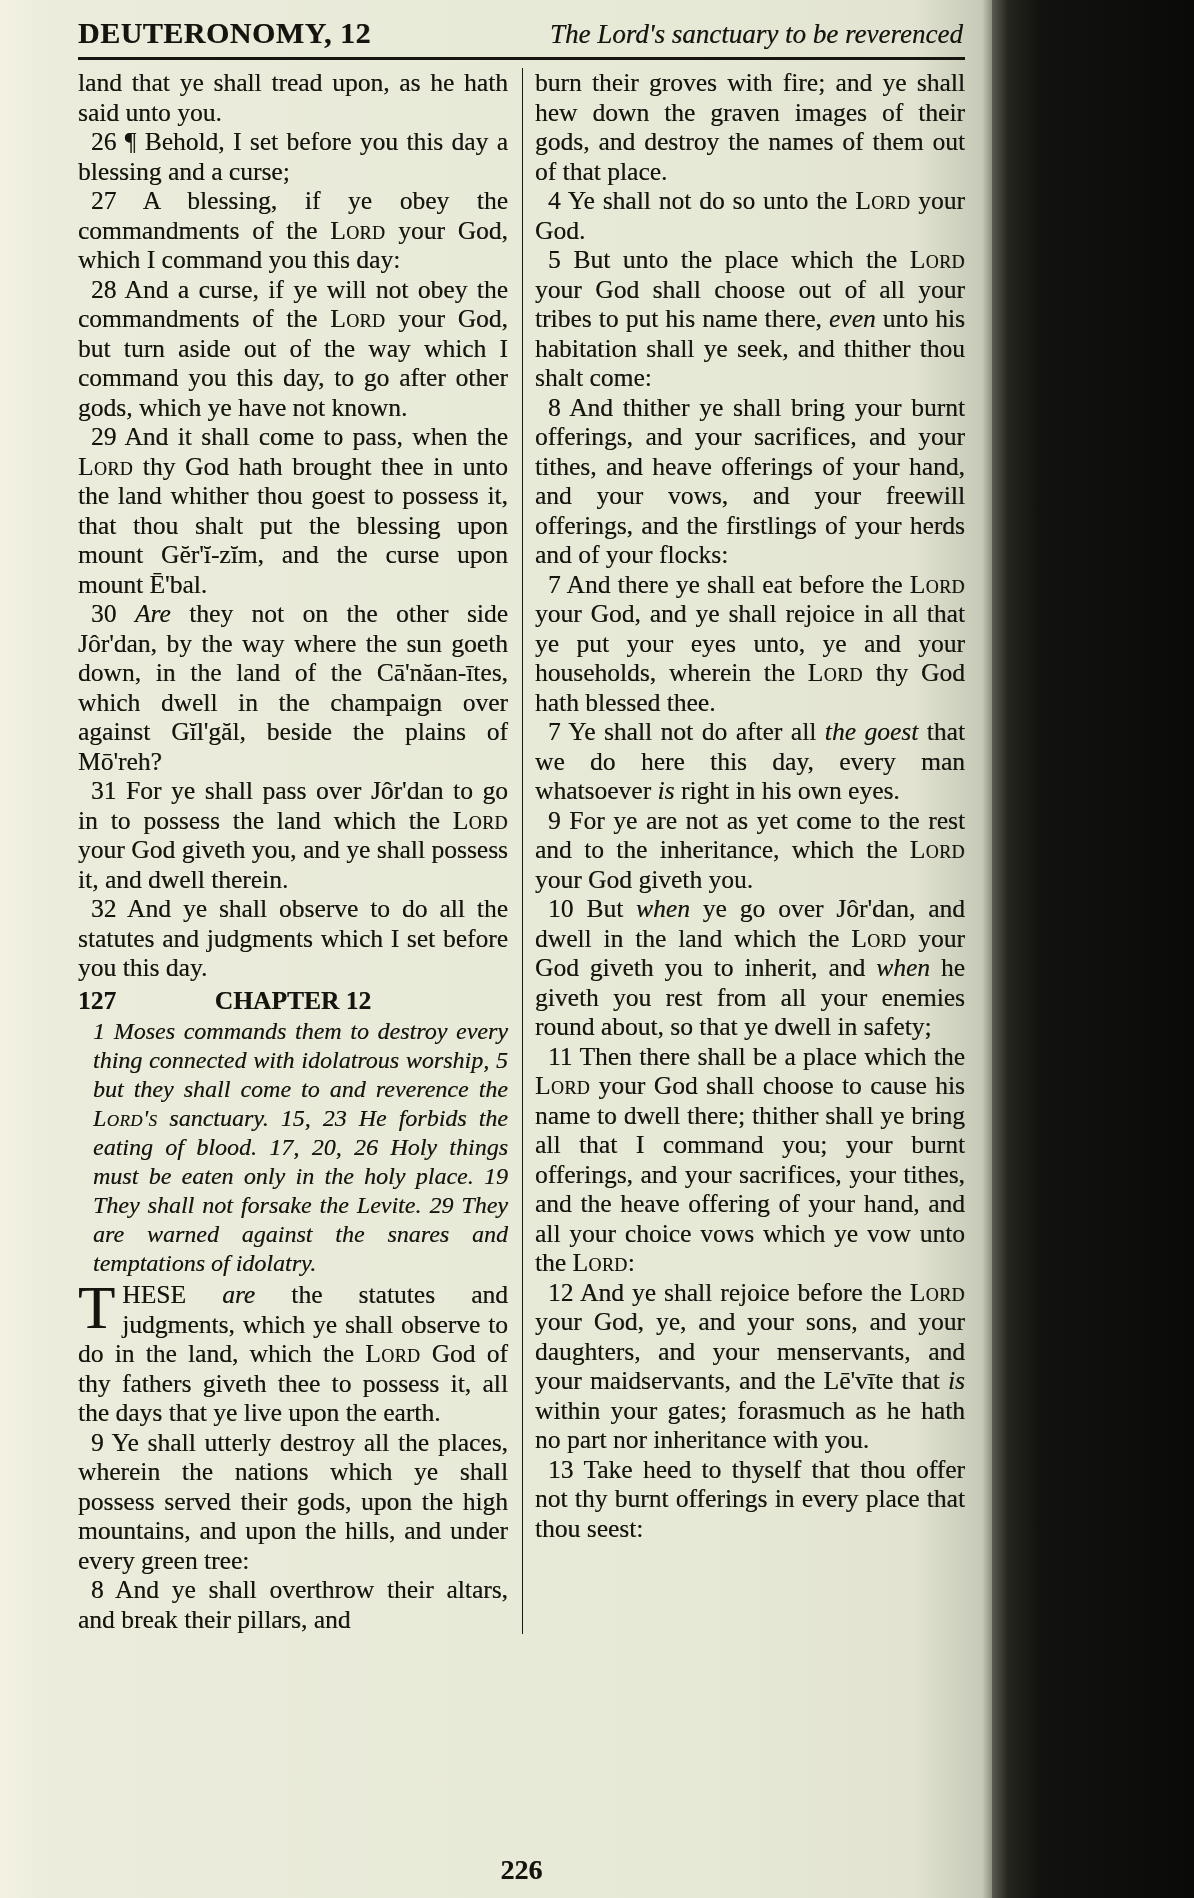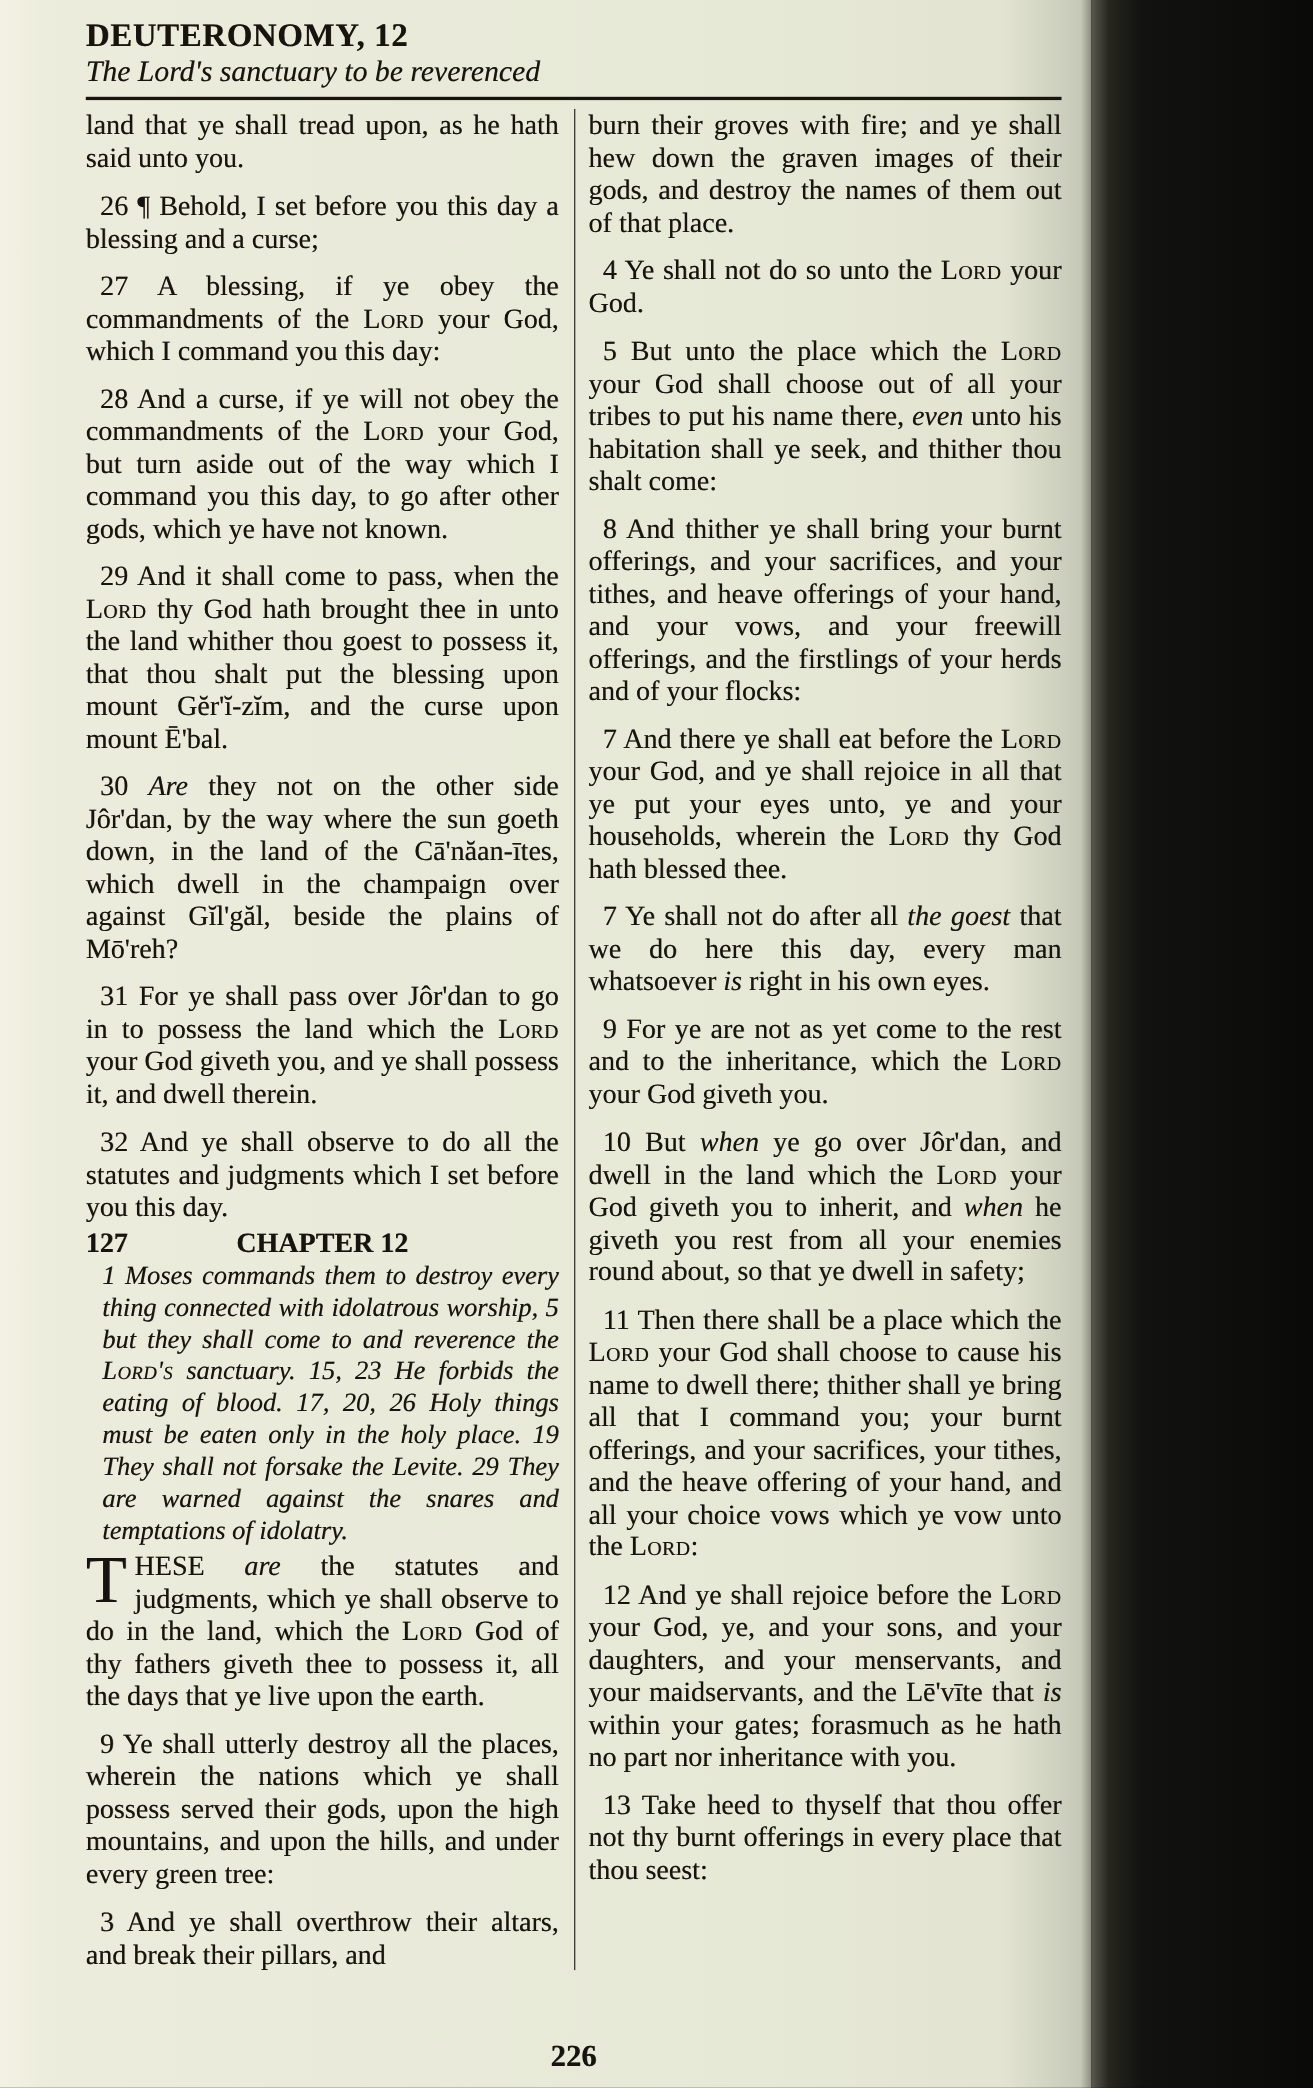--- a/index.html
+++ b/index.html
@@ -15,29 +15,29 @@
     overflow: hidden;
     background: linear-gradient(90deg, #f3f1e3 0%, #ebecdb 5%, #e7e9d7 70%, #e2e4d1 92%, #c6c9b7 99%, #8e907f 100%);
   }
   .book-edge {
     position: absolute; left: 992px; top: 0; width: 202px; height: 1898px;
     background: linear-gradient(90deg, #5a5a50 0, #26261f 16px, #121210 46px, #0a0a08 100%);
   }
   .content { position: relative; padding: 16px 0 0 78px; width: 965px; text-shadow: 0.3px 0 0 rgba(24,18,10,0.55); }
   .page-header {
     display: flex; justify-content: space-between; align-items: baseline;
-    width: 887px; padding-bottom: 7px; border-bottom: 3px solid #18140f; flex-direction: column;
+    width: 887px; padding-bottom: 7px; border-bottom: 3px solid #18140f;
   }
   .book-title { font-weight: bold; font-size: 30px; letter-spacing: 0.5px; }
   .running-head { font-style: italic; font-size: 27px; padding-right: 2px; }
   .columns { display: flex; width: 887px; margin-top: 8px; }
   .column { width: 430px; font-size: 25.5px; line-height: 29.5px; text-align: justify; }
   .col-divider { width: 1px; background: #1b1712; margin: 0 12px 0 14px; }
   .para { margin: 0; }
-  .verse { text-indent: 13px; margin-top: 14px; }
+  .verse { text-indent: 13px; }
   .continuation { text-indent: 0; }
   .chapter-heading { position: relative; text-align: center; font-weight: bold; text-indent: 0; margin: 3px 0 2px; }
   .seg-chapnum { position: absolute; left: 0; top: 0; }
   .summary { font-style: italic; font-size: 24px; line-height: 29px; padding-left: 15px; text-indent: 0; margin: 2px 0; }
   .dropcap-para { text-indent: 0; }
   .seg-dropcap { float: left; font-size: 61px; line-height: 50px; padding: 3px 7px 0 0; }
   .seg-italic { font-style: italic; }
   .seg-smallcaps { font-variant-caps: small-caps; letter-spacing: 0.4px; }
   .page-footer {
     position: absolute; left: 78px; bottom: 12px; width: 887px;
@@ -63,21 +63,21 @@
           <p class="para verse"><span class="seg-normal">27 A blessing, if ye obey the commandments of the </span><span class="seg-smallcaps">Lord</span><span class="seg-normal"> your God, which I command you this day:</span></p>
           <p class="para verse"><span class="seg-normal">28 And a curse, if ye will not obey the commandments of the </span><span class="seg-smallcaps">Lord</span><span class="seg-normal"> your God, but turn aside out of the way which I command you this day, to go after other gods, which ye have not known.</span></p>
           <p class="para verse"><span class="seg-normal">29 And it shall come to pass, when the </span><span class="seg-smallcaps">Lord</span><span class="seg-normal"> thy God hath brought thee in unto the land whither thou goest to possess it, that thou shalt put the blessing upon mount Gĕr'ĭ-zĭm, and the curse upon mount Ē'bal.</span></p>
           <p class="para verse"><span class="seg-normal">30 </span><span class="seg-italic">Are</span><span class="seg-normal"> they not on the other side Jôr'dan, by the way where the sun goeth down, in the land of the Cā'năan-ītes, which dwell in the champaign over against Gĭl'găl, beside the plains of Mō'reh?</span></p>
           <p class="para verse"><span class="seg-normal">31 For ye shall pass over Jôr'dan to go in to possess the land which the </span><span class="seg-smallcaps">Lord</span><span class="seg-normal"> your God giveth you, and ye shall possess it, and dwell therein.</span></p>
           <p class="para verse"><span class="seg-normal">32 And ye shall observe to do all the statutes and judgments which I set before you this day.</span></p>
           <p class="para chapter-heading"><span class="seg-chapnum">127</span><span class="seg-chaptitle">CHAPTER 12</span></p>
           <p class="para summary"><span class="seg-normal">1 Moses commands them to destroy every thing connected with idolatrous worship, 5 but they shall come to and reverence the </span><span class="seg-smallcaps">Lord's</span><span class="seg-normal"> sanctuary. 15, 23 He forbids the eating of blood. 17, 20, 26 Holy things must be eaten only in the holy place. 19 They shall not forsake the Levite. 29 They are warned against the snares and temptations of idolatry.</span></p>
           <p class="para dropcap-para"><span class="seg-dropcap">T</span><span class="seg-normal">HESE </span><span class="seg-italic">are</span><span class="seg-normal"> the statutes and judgments, which ye shall observe to do in the land, which the </span><span class="seg-smallcaps">Lord</span><span class="seg-normal"> God of thy fathers giveth thee to possess it, all the days that ye live upon the earth.</span></p>
           <p class="para verse"><span class="seg-normal">9 Ye shall utterly destroy all the places, wherein the nations which ye shall possess served their gods, upon the high mountains, and upon the hills, and under every green tree:</span></p>
-          <p class="para verse"><span class="seg-normal">3 And ye shall overthrow their altars, and break their pillars, and</span></p>
+          <p class="para verse"><span class="seg-normal">8 And ye shall overthrow their altars, and break their pillars, and</span></p>
         </section>
       <div class="col-divider"></div>
       <section class="column right">
           <p class="para continuation"><span class="seg-normal">burn their groves with fire; and ye shall hew down the graven images of their gods, and destroy the names of them out of that place.</span></p>
           <p class="para verse"><span class="seg-normal">4 Ye shall not do so unto the </span><span class="seg-smallcaps">Lord</span><span class="seg-normal"> your God.</span></p>
           <p class="para verse"><span class="seg-normal">5 But unto the place which the </span><span class="seg-smallcaps">Lord</span><span class="seg-normal"> your God shall choose out of all your tribes to put his name there, </span><span class="seg-italic">even</span><span class="seg-normal"> unto his habitation shall ye seek, and thither thou shalt come:</span></p>
           <p class="para verse"><span class="seg-normal">8 And thither ye shall bring your burnt offerings, and your sacrifices, and your tithes, and heave offerings of your hand, and your vows, and your freewill offerings, and the firstlings of your herds and of your flocks:</span></p>
           <p class="para verse"><span class="seg-normal">7 And there ye shall eat before the </span><span class="seg-smallcaps">Lord</span><span class="seg-normal"> your God, and ye shall rejoice in all that ye put your eyes unto, ye and your households, wherein the </span><span class="seg-smallcaps">Lord</span><span class="seg-normal"> thy God hath blessed thee.</span></p>
           <p class="para verse"><span class="seg-normal">7 Ye shall not do after all </span><span class="seg-italic">the goest</span><span class="seg-normal"> that we do here this day, every man whatsoever </span><span class="seg-italic">is</span><span class="seg-normal"> right in his own eyes.</span></p>
           <p class="para verse"><span class="seg-normal">9 For ye are not as yet come to the rest and to the inheritance, which the </span><span class="seg-smallcaps">Lord</span><span class="seg-normal"> your God giveth you.</span></p>

